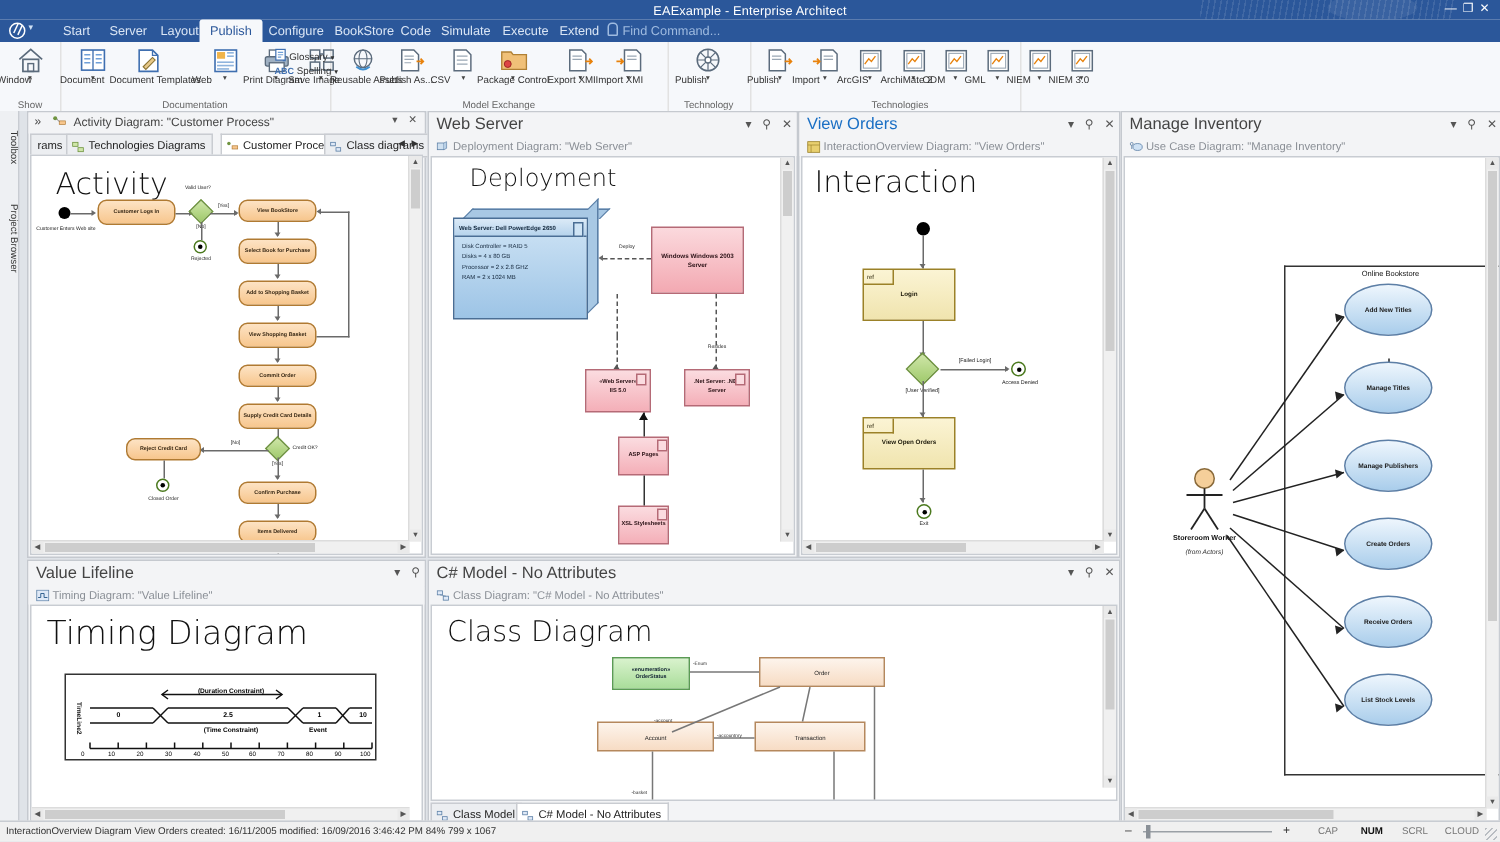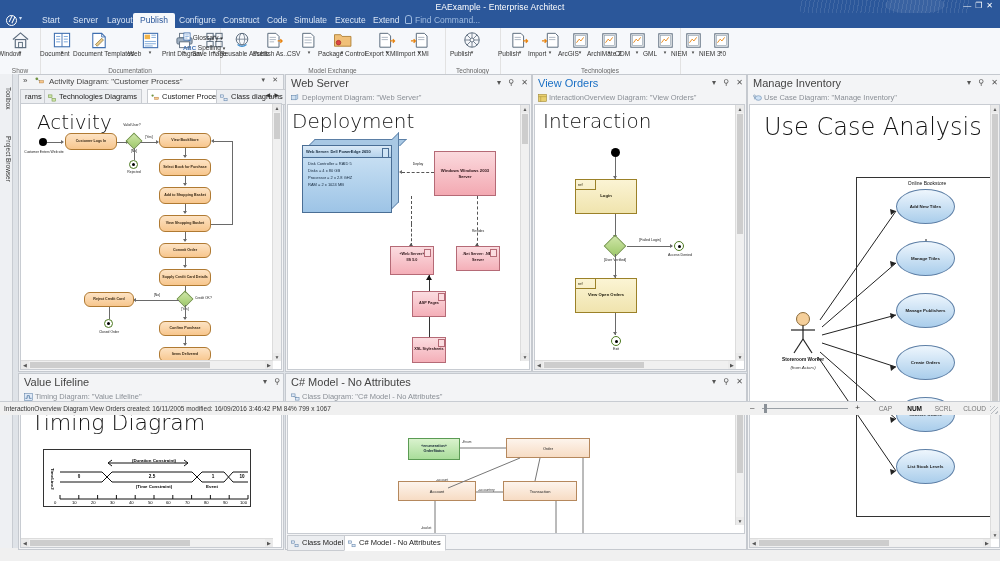--- a/index.html
+++ b/index.html
@@ -1,18 +1,18 @@
 <!DOCTYPE html>
 <html><head>
 <meta charset="utf-8">
 <style>
   html,body{margin:0;padding:0;}
   body{width:1000px;height:561px;overflow:hidden;background:#f0f0f0;
        font-family:"Liberation Sans",sans-serif;font-size:9px;color:#000;}
-  .app{position:relative;width:1000px;height:415px;}
+  .app{position:relative;width:1000px;height:561px;}
 
   
   .titlebar{position:absolute;left:0;top:0;width:1000px;height:13px;
     background:linear-gradient(to bottom,#2b579a,#2b579a);overflow:hidden;}
   .titlebar .deco{position:absolute;right:30px;top:-14px;width:170px;height:40px;
     background:repeating-linear-gradient(100deg,rgba(255,255,255,0.10) 0 1px,rgba(255,255,255,0) 1px 4px);
     border-radius:50%/40%;}
   .titlebar .deco2{position:absolute;right:55px;top:-4px;width:60px;height:18px;
     border-radius:50%;background:rgba(255,255,255,0.07);}
   .title-text{position:absolute;left:0;right:0;top:2px;text-align:center;color:#fff;
@@ -148,21 +148,21 @@
 
   <div class="ribbon-tabs">
     <div class="qat">
       <span class="circ"></span><span class="caret">▾</span>
     </div>
     <div class="rtab" style="left:35px">Start</div>
     <div class="rtab" style="left:66px">Server</div>
     <div class="rtab" style="left:100px">Layout</div>
     <div class="rtab active" style="left:133px">Publish</div>
     <div class="rtab" style="left:172px">Configure</div>
-    <div class="rtab" style="left:216px">Construct</div>
+    <div class="rtab" style="left:216px">BookStore</div>
     <div class="rtab" style="left:260px">Code</div>
     <div class="rtab" style="left:287px">Simulate</div>
     <div class="rtab" style="left:328px">Execute</div>
     <div class="rtab" style="left:366px">Extend</div>
     <div class="findcmd" style="left:405px">
       <span class="bulb"></span><span>Find Command...</span>
     </div>
   </div>
 
   <div class="ribbon">
@@ -616,21 +616,21 @@
       <div class="psub">
         <span class="sico">
           <svg width="9" height="8" viewBox="0 0 10 9">
               <rect x=".5" y="1.5" width="5" height="5" fill="#cfe0f0" stroke="#5b7fa6" stroke-width=".6"></rect>
               <path d="M5.5 1.5 l2 -1 v5 l-2 1" fill="#b9d0e6" stroke="#5b7fa6" stroke-width=".5"></path>
             </svg>
         </span>
         <span class="stxt">Deployment Diagram: "Web Server"</span>
       </div>
       <div class="canvas">
-        <div class="bigtitle" style="left:4px;top:4px;font-size:20px">Deployment</div>
+        <div class="bigtitle" style="left:25px;top:4px;font-size:16px">Deployment</div>
 
         <div style="position:absolute;left:14px;top:40px;width:96px;height:68px">
           <div style="position:absolute;left:6px;top:-6px;width:90px;height:6px;background:#a8c8e4;border:1px solid #5b7fa6;border-bottom:none;transform:skewX(-45deg);transform-origin:bottom left;"></div>
           <div style="position:absolute;left:90px;top:-6px;width:6px;height:68px;background:#a8c8e4;border:1px solid #5b7fa6;border-left:none;transform:skewY(-45deg);transform-origin:top left;"></div>
           <div style="position:absolute;left:0;top:0;width:90px;height:68px;border:1px solid #4a6e95;background:linear-gradient(to bottom,#cfe4f5,#9dc4e6);box-sizing:border-box;">
             <div style="position:absolute;left:0;top:0;right:0;height:11px;border-bottom:1px solid #4a6e95;background:linear-gradient(to bottom,#dbeaf7,#b6d3ec);">
               <span style="position:absolute;left:3px;top:2.5px;font-size:4px;font-weight:bold;color:#10263b">Web Server: Dell PowerEdge 2650</span>
               <span style="position:absolute;right:2px;top:1.5px;width:5px;height:8px;border:1px solid #4a6e95;background:#cfe4f5"></span>
             </div>
             <div style="position:absolute;left:5px;top:14px;font-size:4px;color:#15283d;line-height:7px">
@@ -792,21 +792,20 @@
         <span class="sico">
           <svg width="9" height="8" viewBox="0 0 10 9">
               <ellipse cx="6" cy="4.5" rx="3.5" ry="2.6" fill="#cfe2f5" stroke="#5b7fa6" stroke-width=".6"></ellipse>
               <circle cx="1.6" cy="2.2" r="1.1" fill="none" stroke="#5b7fa6" stroke-width=".6"></circle>
               <line x1="1.6" y1="3.3" x2="1.6" y2="6" stroke="#5b7fa6" stroke-width=".6"></line>
             </svg>
         </span>
         <span class="stxt">Use Case Diagram: "Manage Inventory"</span>
       </div>
       <div class="canvas">
-        <div class="bigtitle" style="left:14px;top:8px;font-size:24px">Use Case Analysis</div>
 
         <div style="position:absolute;left:106px;top:72px;right:-2px;height:340px;border:1.3px solid #333;border-right:none;box-sizing:border-box"></div>
         <div style="position:absolute;left:106px;top:75px;width:142px;text-align:center;font-size:5px;color:#111">Online Bookstore</div>
 
         <div style="position:absolute;left:36px;top:207px;width:34px;height:44px">
           <svg width="34" height="44" viewBox="0 0 34 44">
             <circle cx="17" cy="7" r="6.5" fill="#f5cf9a" stroke="#8a6a3a" stroke-width="1"></circle>
             <line x1="17" y1="13.5" x2="17" y2="27" stroke="#222" stroke-width="1.2"></line>
             <line x1="5" y1="18" x2="29" y2="18" stroke="#222" stroke-width="1.2"></line>
             <line x1="17" y1="27" x2="8" y2="41" stroke="#222" stroke-width="1.2"></line>
@@ -965,20 +964,21 @@
         <span class="sico">
           <svg width="9" height="8" viewBox="0 0 10 9">
               <rect x=".5" y="1" width="4" height="3" fill="#dfe9f7" stroke="#5b7fa6" stroke-width=".6"></rect>
               <rect x="5" y="5" width="4" height="3" fill="#dfe9f7" stroke="#5b7fa6" stroke-width=".6"></rect>
               <line x1="2.5" y1="4" x2="7" y2="5" stroke="#5b7fa6" stroke-width=".5"></line>
             </svg>
         </span>
         <span class="stxt">Class Diagram: "C# Model - No Attributes"</span>
       </div>
       <div class="canvas" style="bottom:15px">
+        <div class="bigtitle" style="left:10px;top:6px;font-size:19px">Class Diagram</div>
 
         <div class="enum" style="left:120px;top:34px;width:52px;height:22px">
           <div>«enumeration»</div>
           <div>OrderStatus</div>
         </div>
 
         <div class="cls" style="left:218px;top:34px;width:84px;height:20px">Order</div>
         <div class="cls" style="left:110px;top:77px;width:78px;height:20px">Account</div>
         <div class="cls" style="left:215px;top:77px;width:74px;height:20px">Transaction</div>
 

